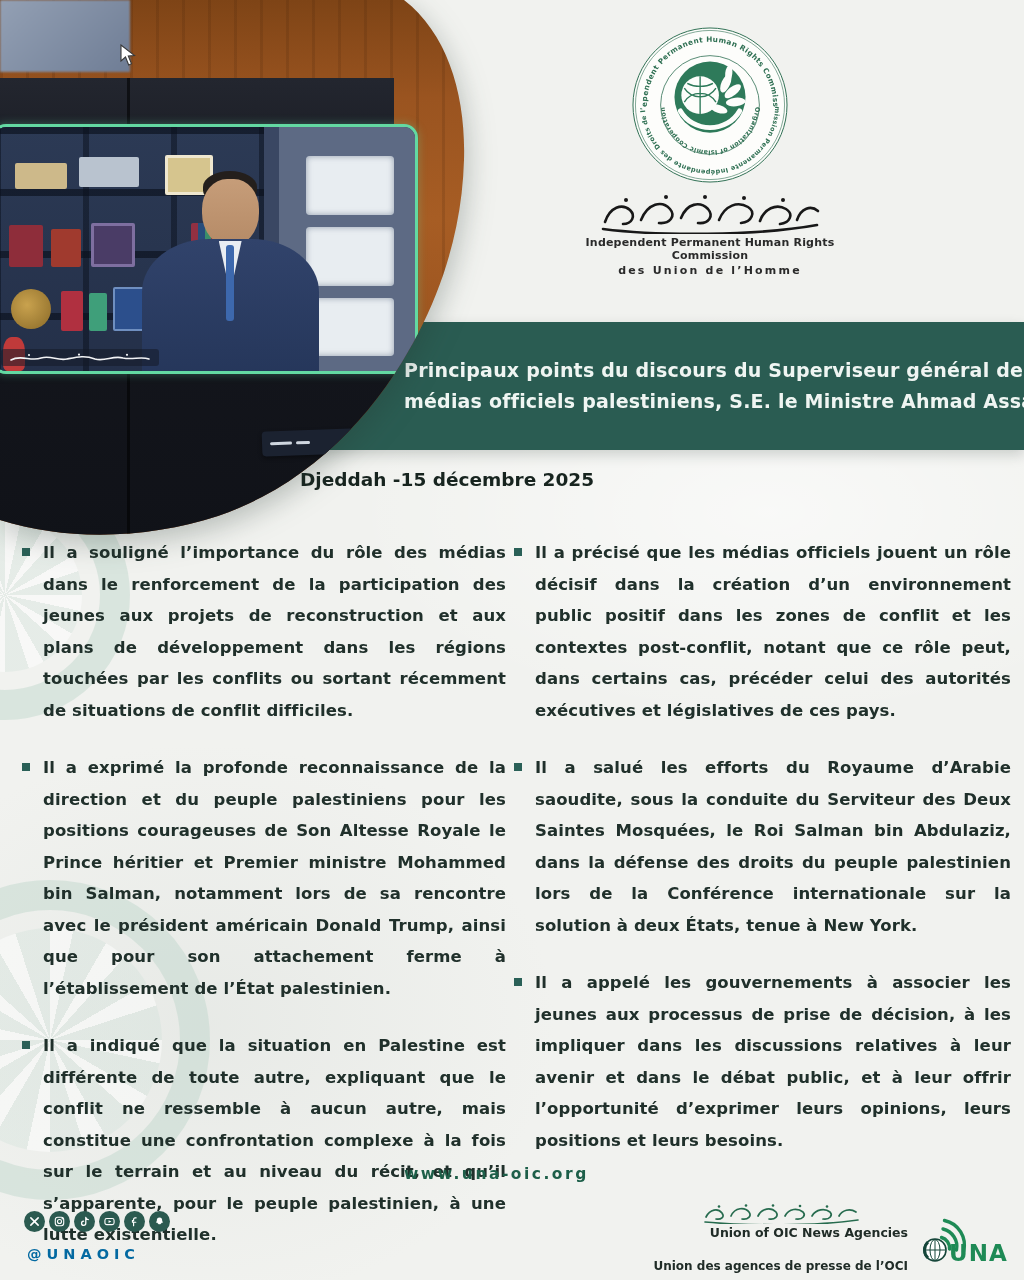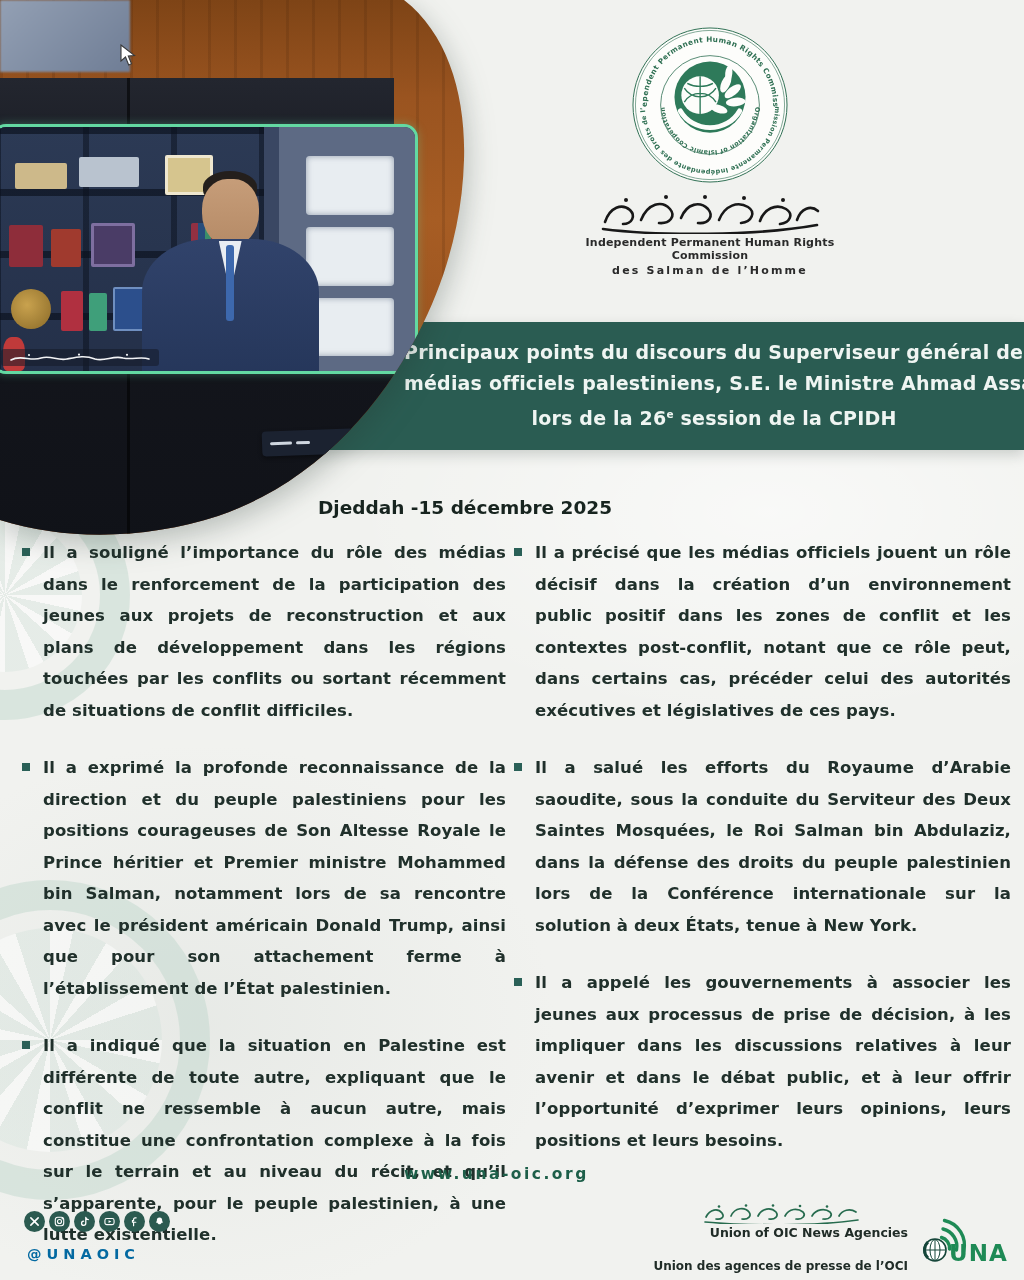--- a/index.html
+++ b/index.html
@@ -131,22 +131,22 @@
   
   #header-logo{ position:absolute; left:562px; top:26px; width:296px; z-index:1; text-align:center; }
   #seal{ display:block; margin:0 auto; }
   #calligraphy{ display:block; margin:6px auto 2px; }
   .logo-line1{ font-size:11px; font-weight:bold; color:#2a2a2a; letter-spacing:.2px; }
   .logo-line2{ font-size:11px; font-weight:bold; color:#2a2a2a; letter-spacing:2.2px; margin-top:2px; }
   .logo-line3{ font-size:11px; font-weight:bold; color:#2a2a2a; letter-spacing:2.2px; margin-top:2px; }
 
   
   #date-line{
-    position:absolute; left:300px; top:497px; width:330px; z-index:1;
-    text-align:center; font-size:18.5px; font-weight:bold; color:#17241f;
+    position:absolute; left:300px; top:469px; width:330px; z-index:1;
+    text-align:left; font-size:18.5px; font-weight:bold; color:#17241f;
   }
 
   
   .col{ position:absolute; top:537px; z-index:1; }
   #col-left{ left:22px; width:484px; }
   #col-right{ left:514px; width:497px; }
   .bullet{ display:flex; margin-bottom:26px; }
   .bullet .sq{ flex:0 0 8px; width:8px; height:8px; margin:11px 13px 0 0;
     background:#2a6057; }
   .bullet p{
@@ -171,21 +171,20 @@
 </style>
 </head>
 <body>
 
 <div id="wm1" class="watermark"></div>
 <div id="wm2" class="watermark"></div>
 
 <div id="banner">
   <div class="bline">Principaux points du discours du Superviseur général des</div>
   <div class="bline">médias officiels palestiniens, S.E. le Ministre Ahmad Assaf,</div>
-  <div class="bline"><span>lors de la 26</span><sup>e</sup><span> session de la CPIDH</span></div>
 </div>
 
 <div id="photo-wrap">
   <div id="photo">
     <div class="wood-streaks"></div>
     <div class="wall-patch"></div>
 
     <div id="screen">
       <div class="seam-v"></div>
       <div class="seam-h"></div>
@@ -290,21 +289,21 @@
     <g fill="#181818">
       <circle cx="29" cy="10" r="2"></circle>
         <circle cx="69" cy="7" r="2"></circle>
         <circle cx="108" cy="7" r="2"></circle>
       <circle cx="147" cy="8" r="2"></circle>
         <circle cx="186" cy="10" r="2"></circle>
     </g>
   </svg>
 
   <div class="logo-line1">Independent Permanent Human Rights Commission</div>
-  <div class="logo-line3">des Salman de l’Homme</div>
+  <div class="logo-line3">des Union de l’Homme</div>
 </div>
 
 <div id="date-line">Djeddah -15 décembre 2025</div>
 
 <div id="col-left" class="col">
   <div class="bullet">
     <span class="sq"></span>
     <p>Il a souligné l’importance du rôle des médias dans le renforcement de la participation des jeunes aux projets de reconstruction et aux plans de développement dans les régions touchées par les conflits ou sortant récemment de situations de conflit difficiles.</p>
   </div>
   <div class="bullet">

